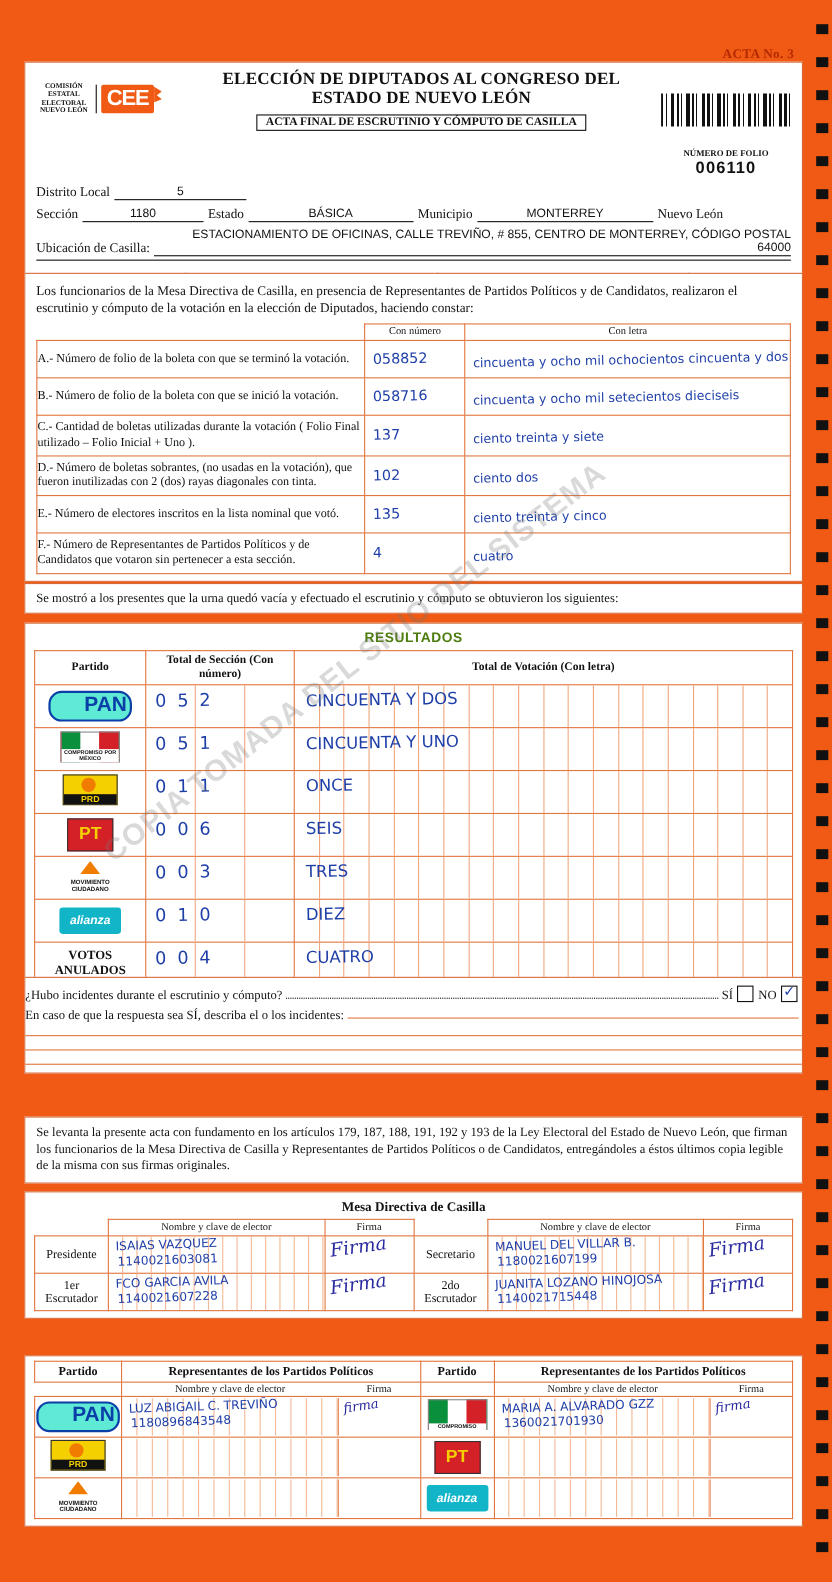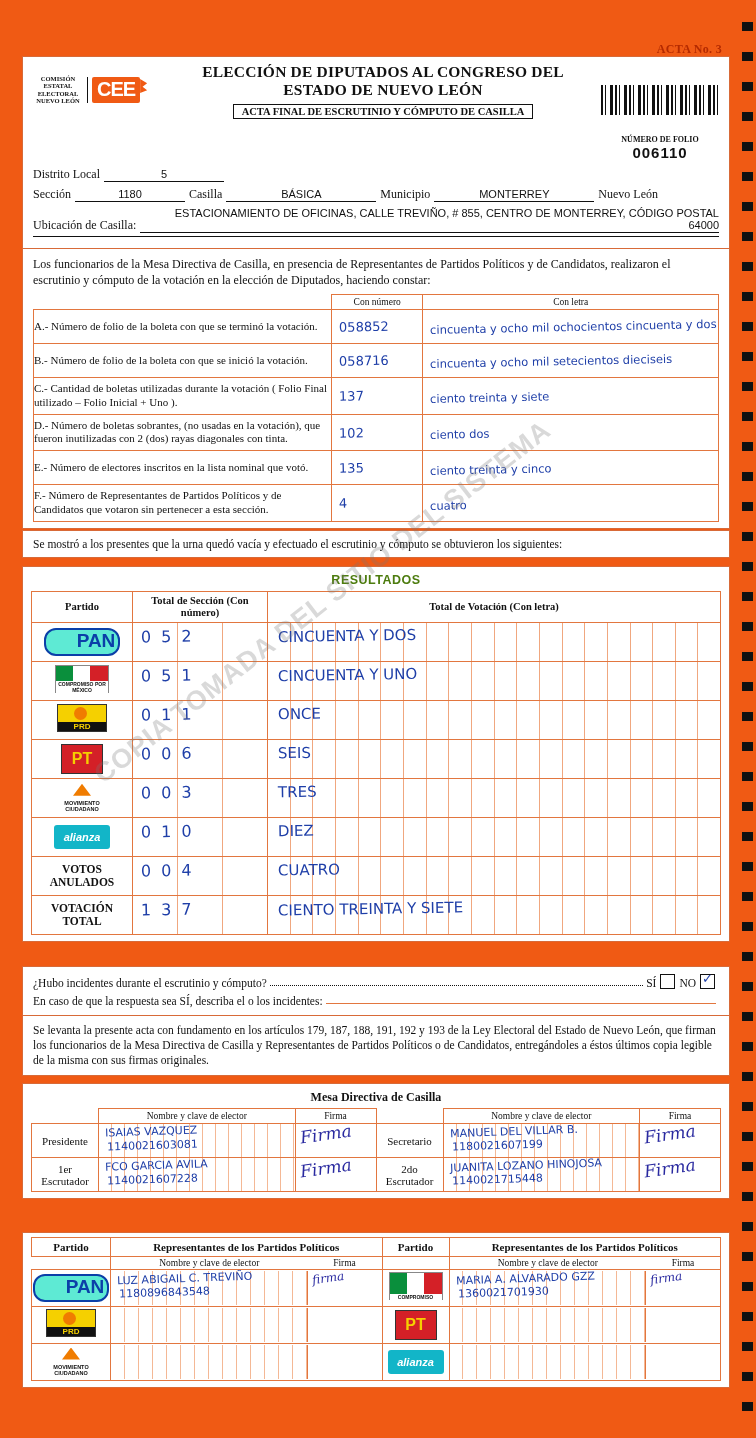--- a/index.html
+++ b/index.html
@@ -105,21 +105,21 @@
     clip-path:polygon(50% 0,100% 100%,0 100%);}
   .mc b{display:block;font-size:5.5px;font-family:"Liberation Sans",sans-serif;font-weight:bold;}
   .alz{width:56px;height:24px;background:#12b5c8;border-radius:3px;color:#fff;font-family:"Liberation Sans",sans-serif;
     font-weight:bold;font-size:11px;line-height:24px;text-align:center;font-style:italic;}
 
   .watermark{position:absolute;left:140px;top:586px;width:470px;height:330px;pointer-events:none;
     font-family:"Liberation Sans",sans-serif;font-size:27px;color:rgba(120,120,120,.28);font-weight:bold;
     transform:rotate(-38deg);white-space:nowrap;letter-spacing:1px;}
 
   
-  #inc{top:966px;padding:7px 10px;font-size:11.5px;}
+  #inc{top:888px;padding:7px 0;font-size:11.5px;}
   .dots{flex:1;border-bottom:1px dotted #111;margin:0 3px 3px 3px;}
   .chkbox{display:inline-block;width:13px;height:13px;border:1px solid #111;vertical-align:-2px;margin:0 4px;position:relative;}
   .chkbox.k:after{content:"✓";position:absolute;left:1px;top:-4px;font-size:13px;color:#1f3fa8;}
   .ruled{border-bottom:1px solid #e2763f;height:12px;}
 
   
   #legal{top:1015px;padding:7px 10px;font-size:11.5px;line-height:1.3;}
 
   
   #mesa{top:1083px;padding:4px 8px 6px;}
@@ -231,21 +231,21 @@
 
     <div class="fields">
       <div class="frow">
         <span class="lbl">Distrito Local</span>
         <span class="fill" style="max-width:120px">5</span>
         <span style="flex:1"></span>
       </div>
       <div class="frow">
         <span class="lbl">Sección</span>
         <span class="fill" style="max-width:110px">1180</span>
-        <span class="lbl">Casilla</span>
+        <span class="lbl">Estado</span>
         <span class="fill" style="max-width:150px">BÁSICA</span>
         <span class="lbl">Municipio</span>
         <span class="fill" style="max-width:160px">MONTERREY</span>
         <span class="lbl">Nuevo León</span>
       </div>
       <div class="frow">
         <span class="lbl">Ubicación de Casilla:</span>
         <span class="fill wide">ESTACIONAMIENTO DE OFICINAS, CALLE TREVIÑO, # 855, CENTRO DE MONTERREY, CÓDIGO POSTAL 64000</span>
       </div>
       <div class="hr-thin"></div>

